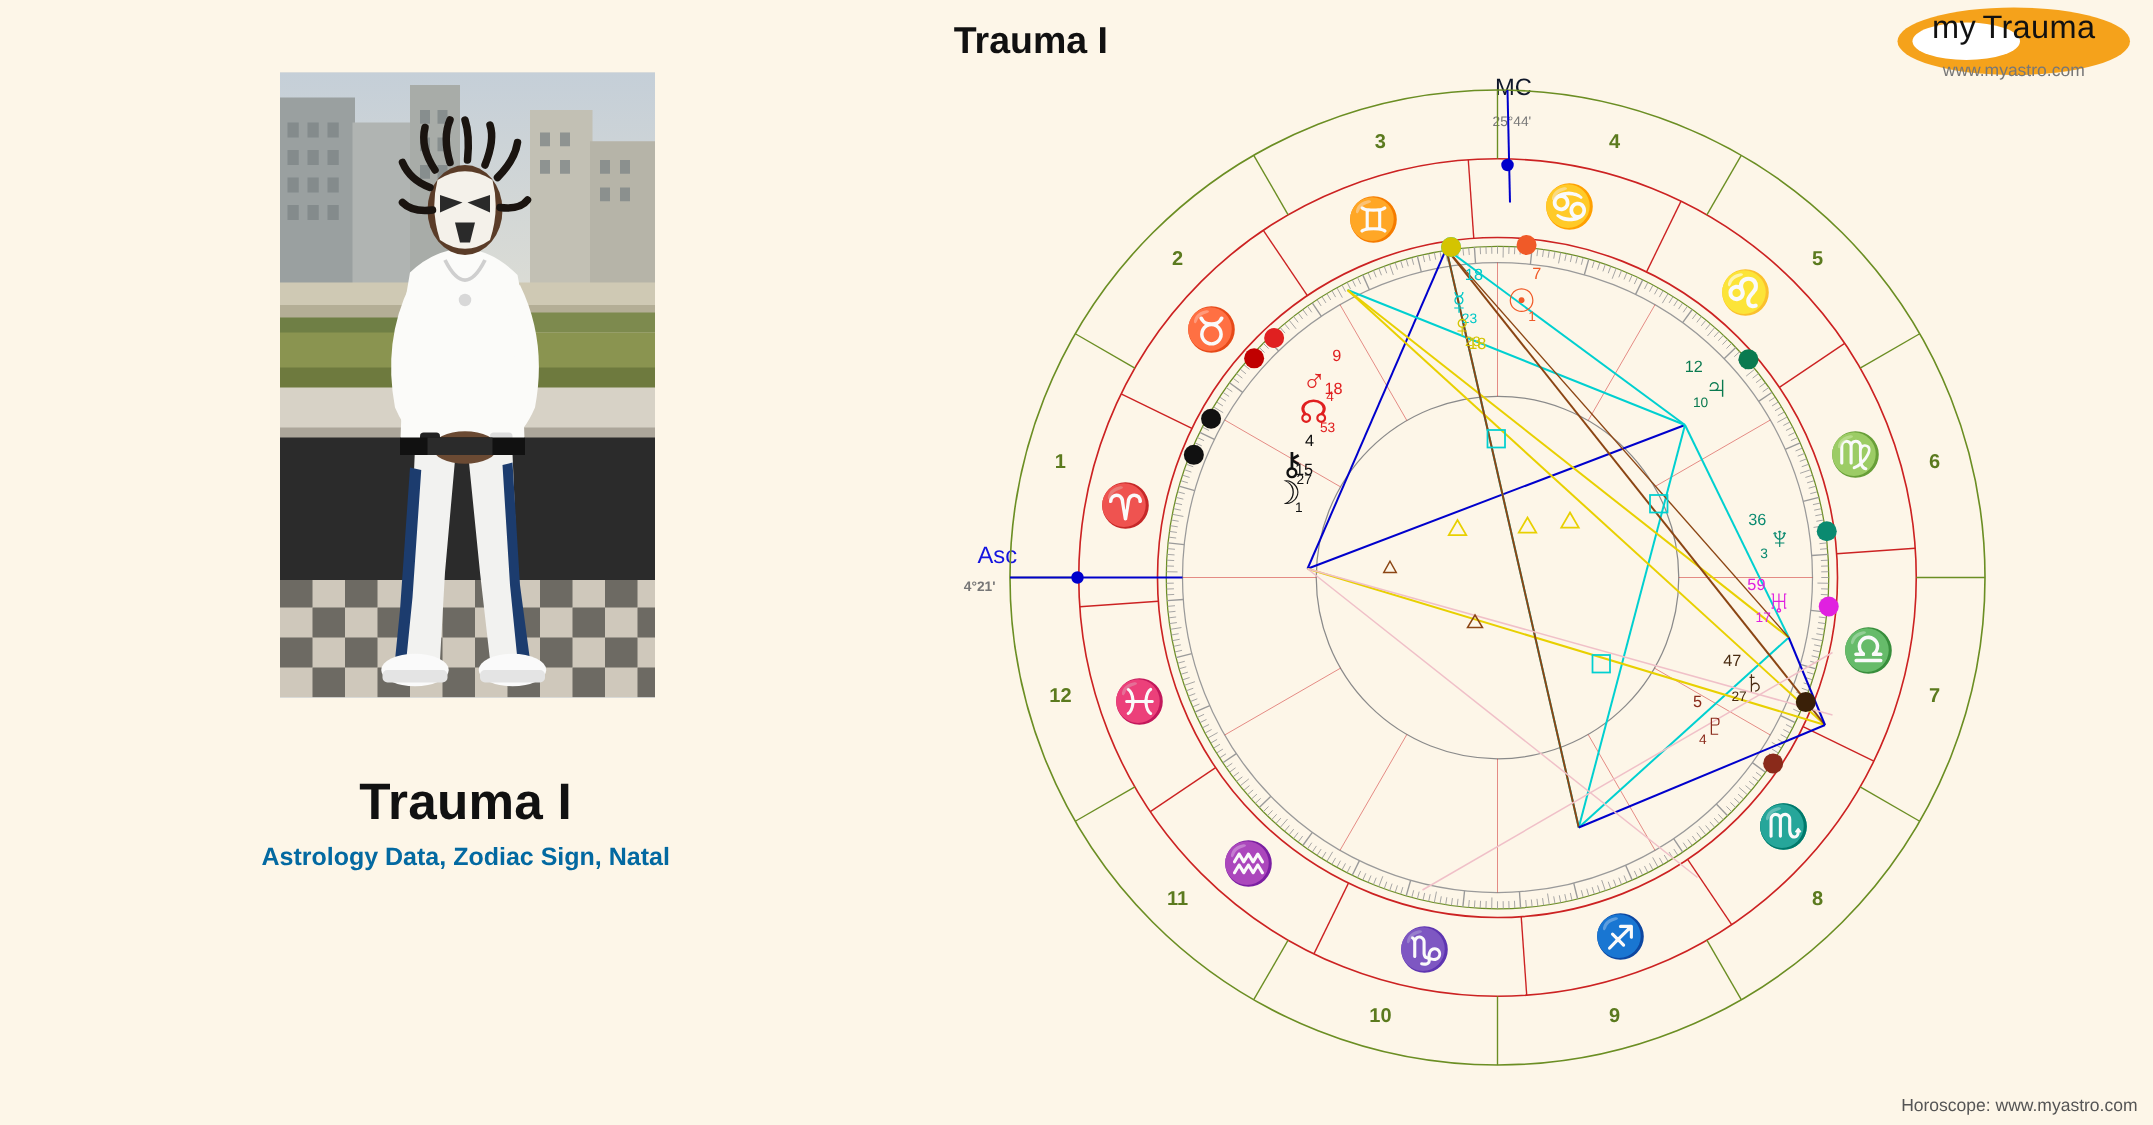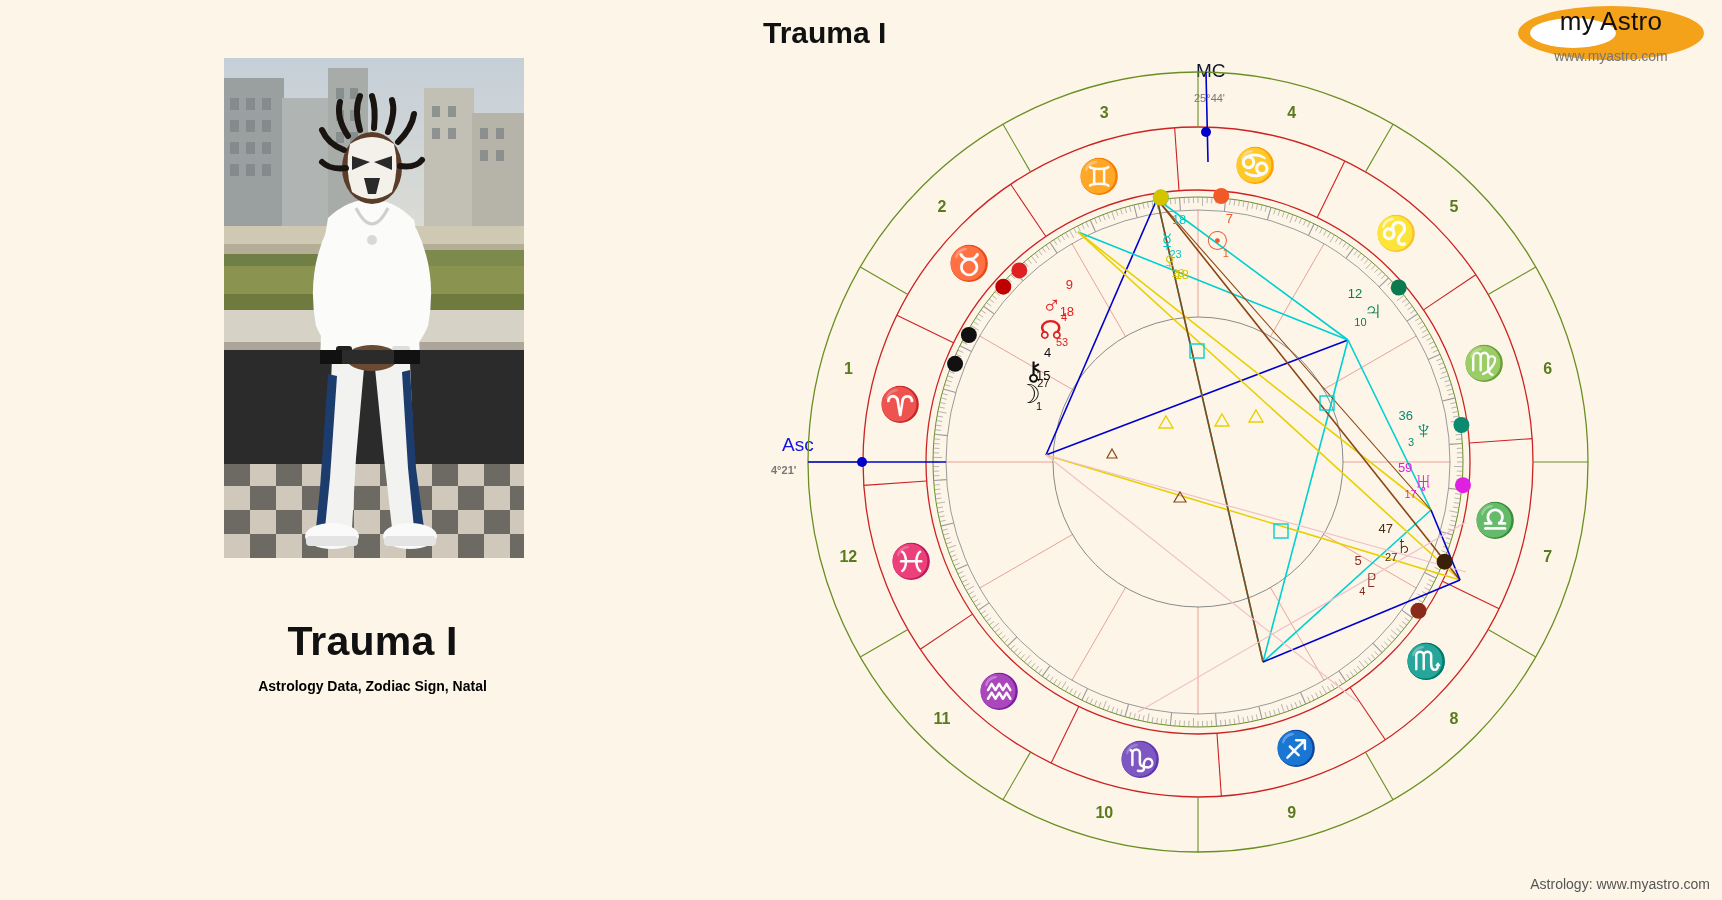--- a/index.html
+++ b/index.html
@@ -23,21 +23,21 @@
   .photo svg{display:block;}
   .person-title{
     position:absolute;left:0;top:618px;width:745px;
     text-align:center;
     font-size:41px;font-weight:bold;color:#111;
     letter-spacing:.2px;
   }
   .person-sub{
     position:absolute;left:0;top:672px;width:745px;
     text-align:center;
-    font-size:14px;font-weight:bold;color:#000000;
+    font-size:20px;font-weight:bold;color:#0369a1;
     line-height:29px;
   }
 
   
   .chart-title{
     position:absolute;left:763px;top:16px;
     font-size:30px;font-weight:bold;color:#111;
   }
   .logo-wrap{
     position:absolute;right:14px;top:4px;width:200px;height:76px;
@@ -236,26 +236,26 @@
     </div>
   </div>
 
   <div class="chart-title">Trauma I</div>
 
   <div class="logo-wrap">
     <div class="logo-ellipse"></div>
     <div class="logo-inner"></div>
     <div class="logo-text">
       <span class="my">my</span>
-      <span class="astro">Astro</span>
+      <span class="astro">Trauma</span>
     </div>
     <div class="logo-url">www.myastro.com</div>
   </div>
 
-  <div class="copyright">Astrology: www.myastro.com</div>
+  <div class="copyright">Horoscope: www.myastro.com</div>
 
   <div class="asc-label">Asc</div>
   <div class="asc-deg">4°21'</div>
   <div class="mc-label">MC</div>
   <div class="mc-deg">25°44'</div>
 
   <div class="wheel">
     <svg width="800" height="800" viewBox="0 0 800 800">
       <g id="wheel-root" transform="translate(400,400)">
 

